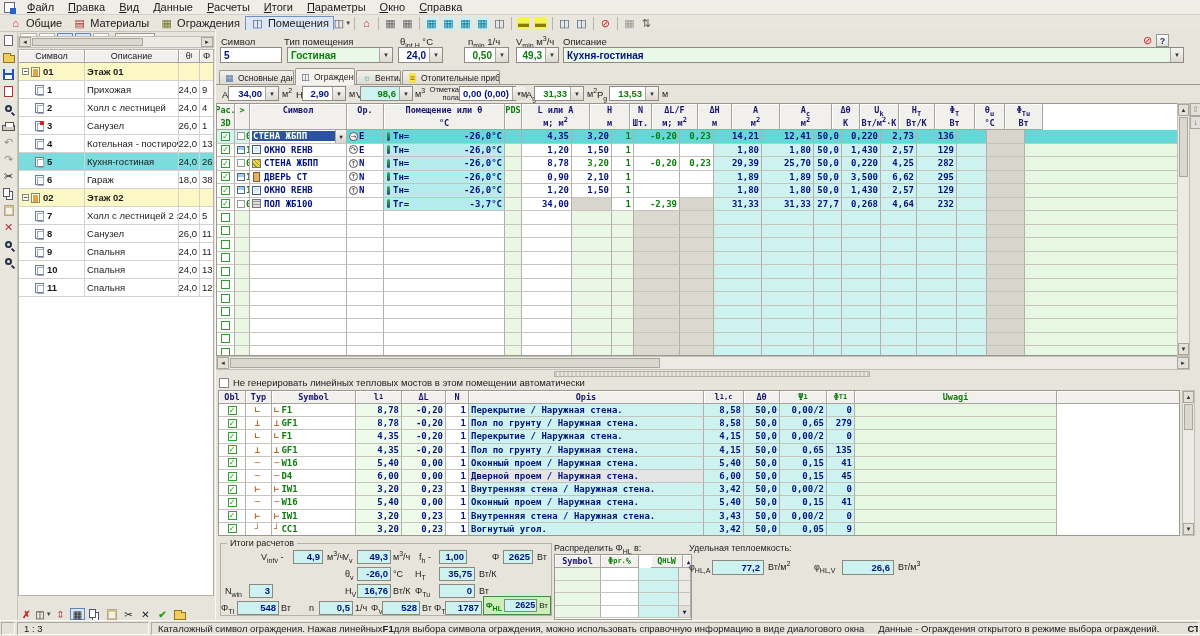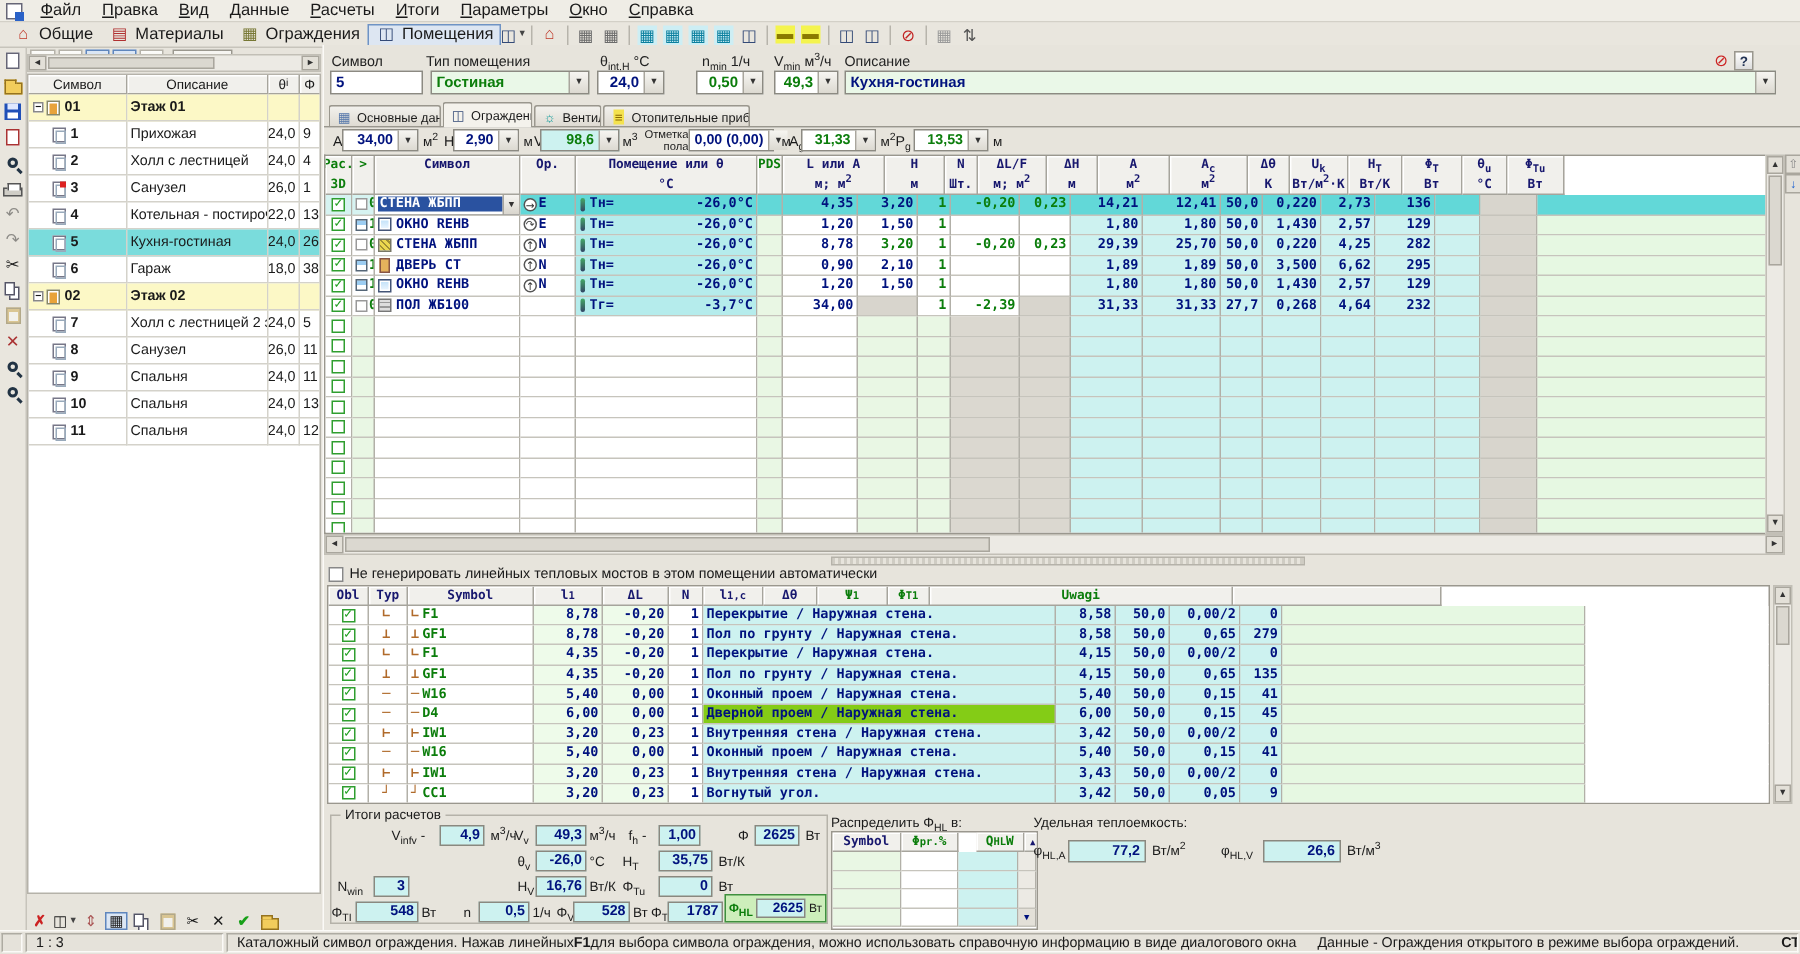--- a/index.html
+++ b/index.html
@@ -1155,20 +1155,21 @@
       <span>Не генерировать линейных тепловых мостов в этом помещении автоматически</span>
     </div>
     <div class="bridgegrid" id="bridgegrid">
         <div class="br-h">
           <div class="br-hc" style="width: 27px;">Obl</div>
           <div class="br-hc" style="width: 26px;">Typ</div>
           <div class="br-hc" style="width: 84px;">Symbol</div>
           <div class="br-hc" style="width: 46px;">l<sub>1</sub></div>
           <div class="br-hc" style="width: 44px;">ΔL</div>
           <div class="br-hc" style="width: 23px;">N</div>
+          <div class="br-hc" style="width: 235px;">Opis</div>
           <div class="br-hc" style="width: 40px;">l<sub>1,c</sub></div>
           <div class="br-hc" style="width: 36px;">Δθ</div>
           <div class="br-hc grn" style="width: 47px;">Ψ<sub>1</sub></div>
           <div class="br-hc grn" style="width: 28px;">Φ<sub>T1</sub></div>
           <div class="br-hc grn" style="width: 202px;">Uwagi</div>
           <div class="br-hc" style="width: 139px;"></div>
         </div>
         <div class="br-r">
           <div class="br-c center" style="width: 27px; background: rgb(255, 255, 255);">
             <div class="cbk">✓</div>
@@ -1286,21 +1287,21 @@
           <div class="br-c center" style="width: 26px; background: rgb(255, 255, 255);">
             <div class="bico">─</div>
           </div>
           <div class="br-c left" style="width: 84px; background: rgb(255, 255, 255);">
             <div class="bico">─</div>
             <div><span class="tgrn">D4</span></div>
           </div>
           <div class="br-c tgrn" style="width: 46px; background: rgb(238, 251, 234);">6,00</div>
           <div class="br-c tgrn" style="width: 44px; background: rgb(238, 251, 234);">0,00</div>
           <div class="br-c" style="width: 23px; background: rgb(255, 255, 255);">1</div>
-          <div class="br-c left" style="width: 235px; background: #84cc16;">Дверной проем / Наружная стена.</div>
+          <div class="br-c left" style="width: 235px; background: #e5e5e5;">Дверной проем / Наружная стена.</div>
           <div class="br-c" style="width: 40px; background: rgb(205, 242, 240);">6,00</div>
           <div class="br-c" style="width: 36px; background: rgb(205, 242, 240);">50,0</div>
           <div class="br-c" style="width: 47px; background: rgb(205, 242, 240);">0,15</div>
           <div class="br-c" style="width: 28px; background: rgb(205, 242, 240);">45</div>
           <div class="br-c" style="width: 202px; background: rgb(230, 248, 226);"></div>
           <div class="br-c" style="width: 139px; background: rgb(255, 255, 255); border-bottom-color: rgb(255, 255, 255);"></div>
         </div>
         <div class="br-r">
           <div class="br-c center" style="width: 27px; background: rgb(255, 255, 255);">
             <div class="cbk">✓</div>

